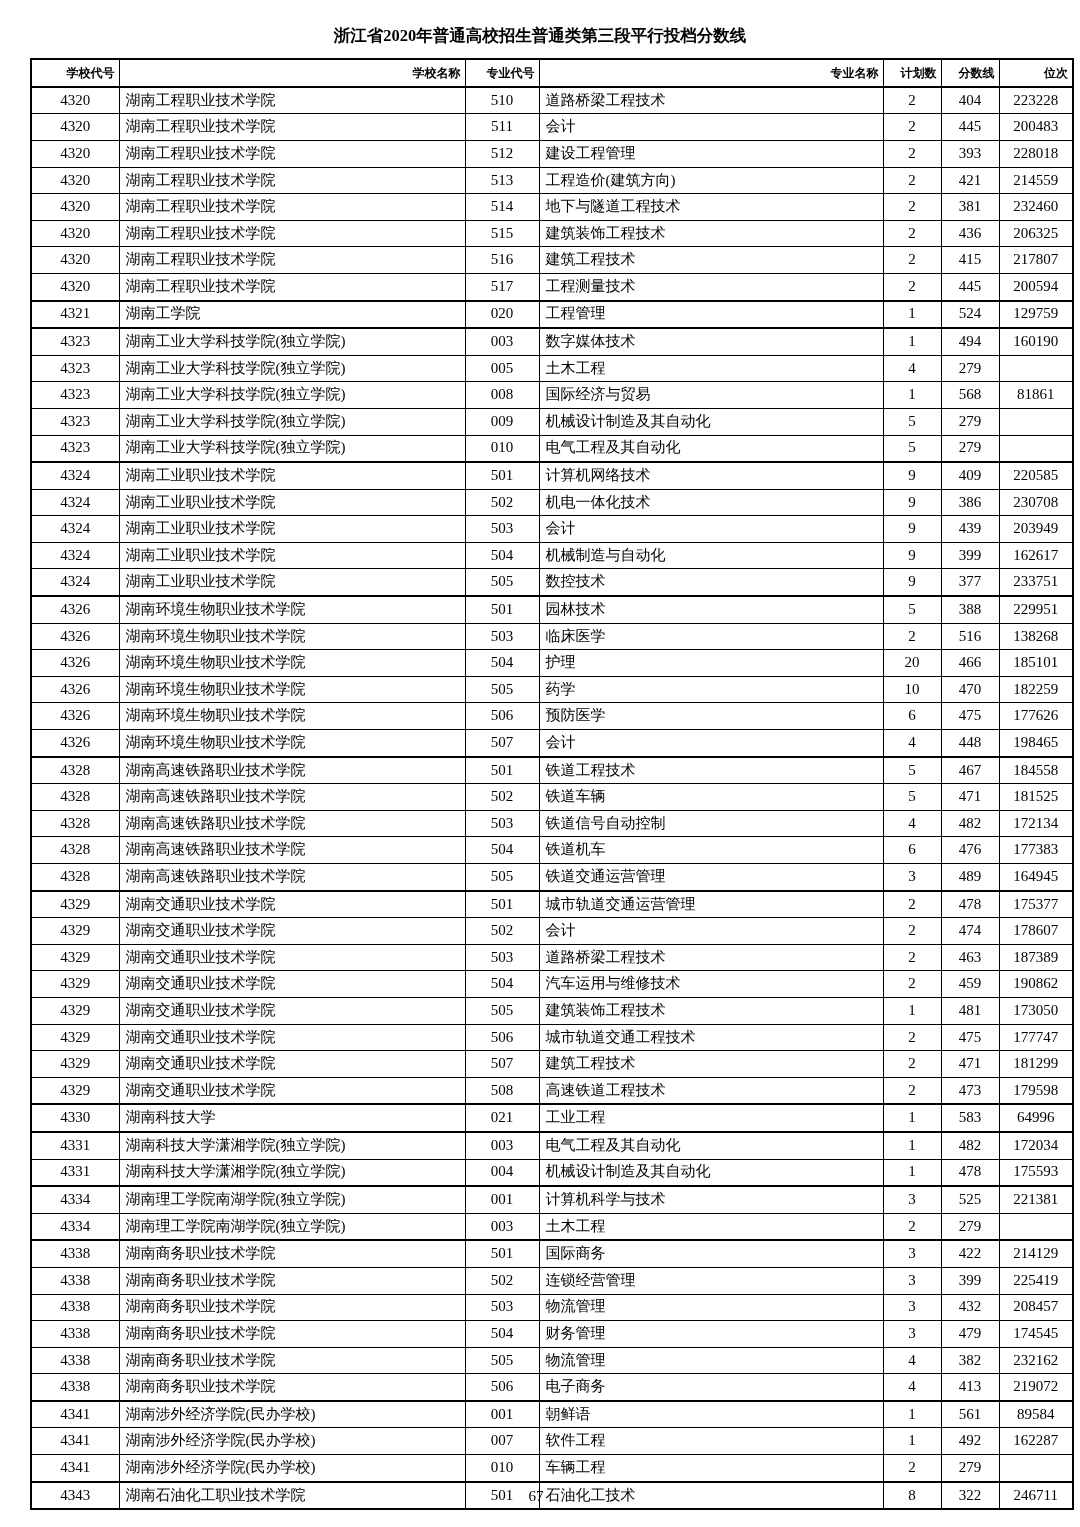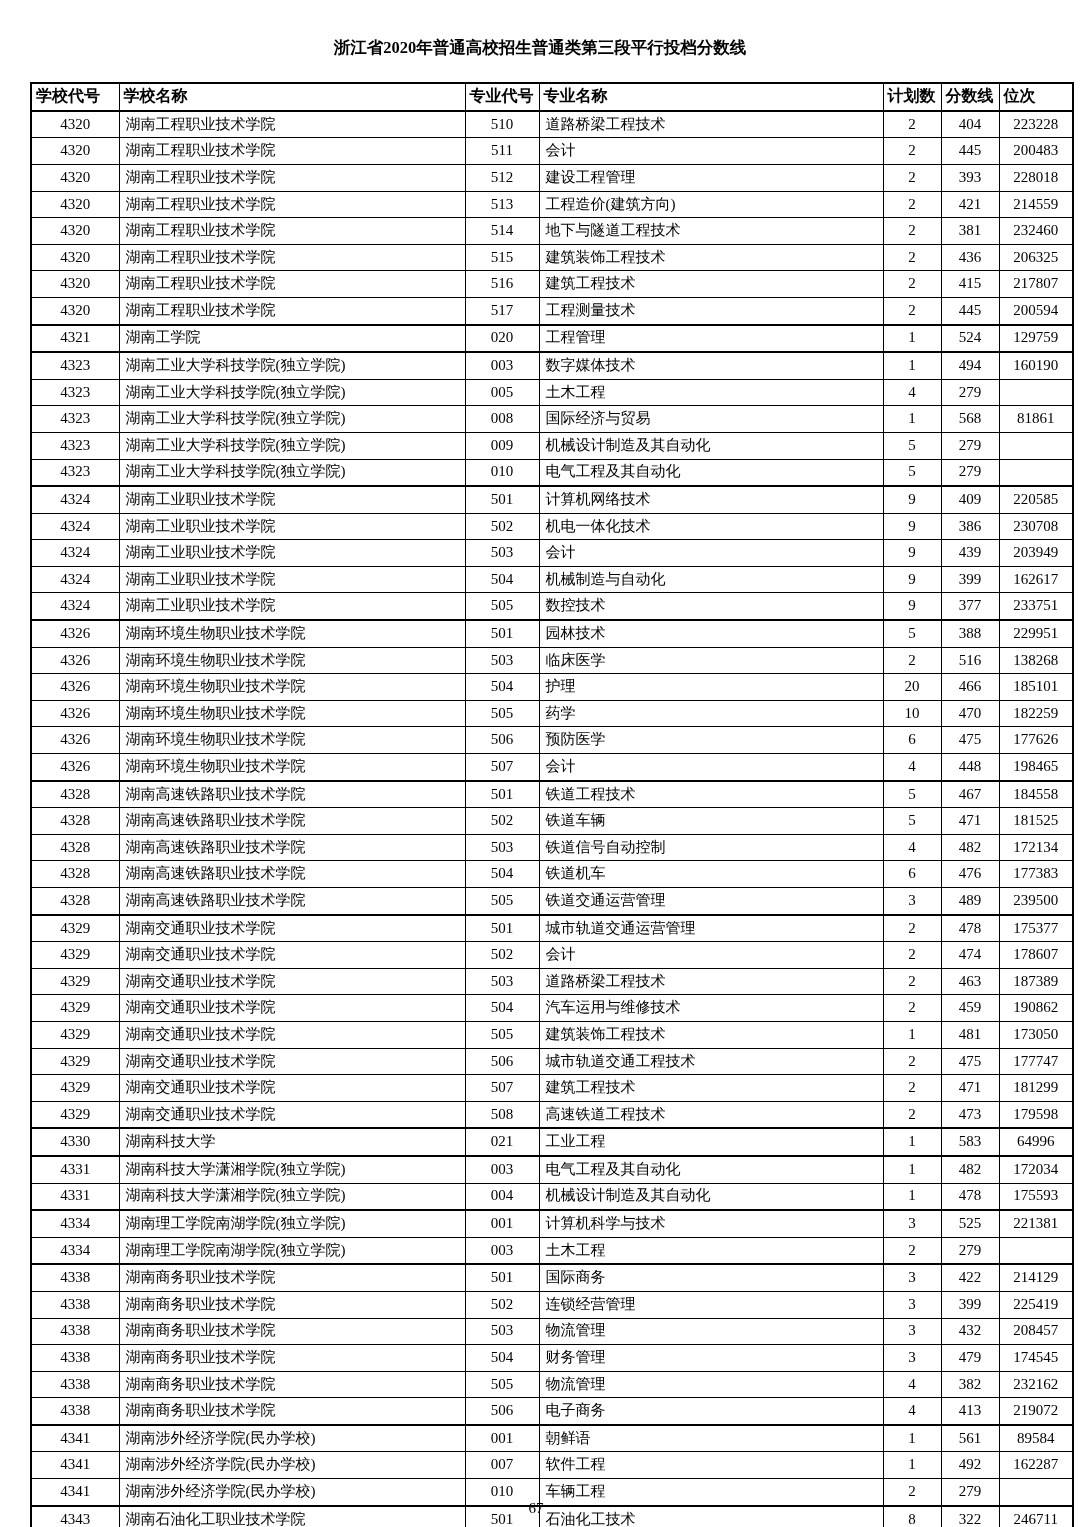--- a/index.html
+++ b/index.html
@@ -21,21 +21,21 @@
     height: 1527px;
     box-sizing: border-box;
     padding: 0;
     position: relative;
   }
   .doc-title {
     text-align: center;
     font-size: 16.5px;
     font-weight: bold;
     letter-spacing: 0px;
-    margin: 16px;
+    margin: 4px;
     padding-top: 22px;
     padding-bottom: 8px;
     font-family: "Liberation Serif", "DejaVu Serif", serif;
     line-height: 1.2;
   }
   .table-wrap {
     width: 1020px;
     margin: 0 auto;
   }
   table.score-table {
@@ -56,23 +56,23 @@
   table.score-table th,
   table.score-table td {
     border: 1px solid #000000;
     padding: 0 4px;
     height: 25.6px;
     vertical-align: middle;
     white-space: nowrap;
     overflow: hidden;
   }
   table.score-table thead th {
-    text-align: left;
+    text-align: right;
     font-weight: bold;
-    font-size: 16px;
+    font-size: 12px;
     height: 26px;
     border-top: 2.5px solid #000000;
     border-bottom: 2.5px solid #000000;
   }
   table.score-table tbody td.num {
     text-align: center;
   }
   table.score-table tbody td.txt {
     text-align: left;
     padding-left: 6px;
@@ -388,21 +388,21 @@
             <td class="num">476</td>
             <td class="num">177383</td>
           </tr>
           <tr>
             <td class="num">4328</td>
             <td class="txt">湖南高速铁路职业技术学院</td>
             <td class="num">505</td>
             <td class="txt">铁道交通运营管理</td>
             <td class="num">3</td>
             <td class="num">489</td>
-            <td class="num">239500</td>
+            <td class="num">164945</td>
           </tr>
           <tr class="group-start">
             <td class="num">4329</td>
             <td class="txt">湖南交通职业技术学院</td>
             <td class="num">501</td>
             <td class="txt">城市轨道交通运营管理</td>
             <td class="num">2</td>
             <td class="num">478</td>
             <td class="num">175377</td>
           </tr>

